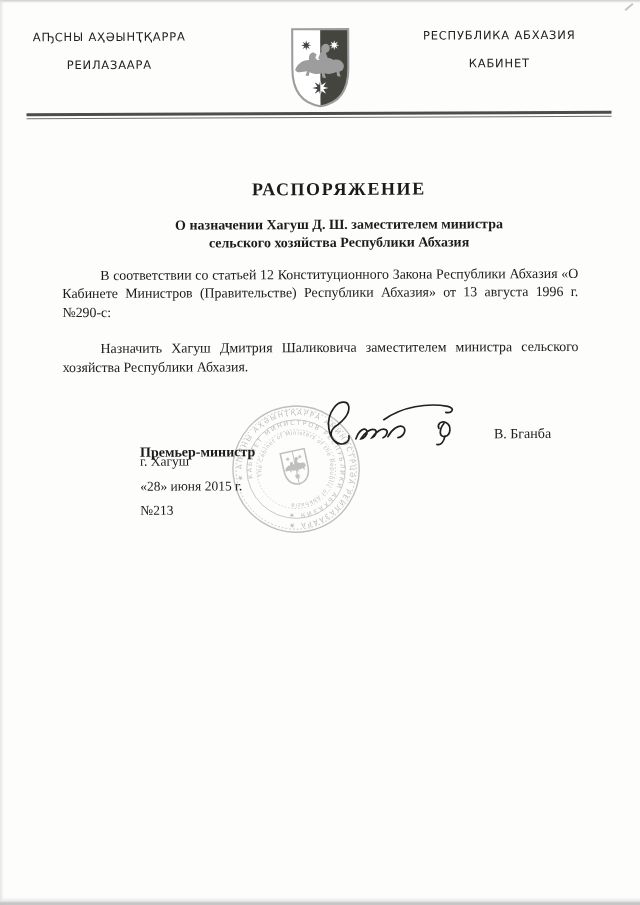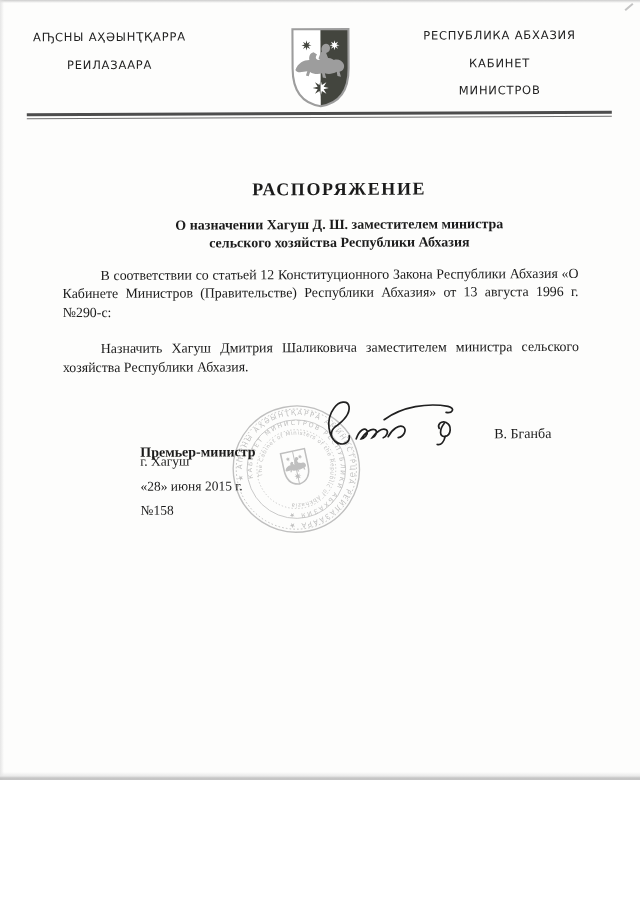--- a/index.html
+++ b/index.html
@@ -1,17 +1,17 @@
 <!DOCTYPE html>
 <html style="--ink: #1b1b1b; --paper: #fdfdfc; --rule: #4d4d4d; --stamp: #b0b0b0; --emblem_dark: #43453e; --emblem_mid: #9d9d9d;"><head>
 <meta charset="utf-8">
 <style>
   html,body { margin:0; padding:0; background:#ffffff; }
   .page {
-    position:relative; width:640px; height:780px; overflow:hidden;
+    position:relative; width:640px; height:905px; overflow:hidden;
     background:var(--paper,#fdfdfc); color:var(--ink,#1b1b1b);
   }
   .tilt { position:absolute; inset:0; transform:rotate(-0.25deg); transform-origin:50% 50%; }
 
   
   .edge-top { position:absolute; top:0; left:0; right:0; height:3px;
     background:linear-gradient(to bottom,#cccccc,rgba(255,255,255,0)); }
   .edge-left { position:absolute; top:0; bottom:0; left:0; width:4px;
     background:linear-gradient(to right,#e0e0e0,rgba(255,255,255,0)); opacity:.8; }
   .edge-bottom { position:absolute; bottom:0; left:0; right:0; height:8px;
@@ -119,21 +119,20 @@
           <use href="#horse" fill="var(--emblem_mid)"></use>
           <use href="#rider" fill="var(--emblem_mid)"></use>
         </g>
         <use href="#shield" fill="none" stroke="var(--emblem_mid)" stroke-width="3"></use>
       </svg>
     </div>
 
     <div class="lh-right">
       <div>РЕСПУБЛИКА АБХАЗИЯ</div>
       <div>КАБИНЕТ</div>
-      <div>МИНИСТРОВ</div>
     </div>
 
     <div class="rule">
       <div class="a"></div>
         <div class="b"></div>
     </div>
 
     <div class="title">РАСПОРЯЖЕНИЕ</div>
 
     <div class="subject">
@@ -143,21 +142,21 @@
 
     <div class="body-text">
       <p>В соответствии со статьей 12 Конституционного Закона Республики Абхазия «О Кабинете Министров (Правительстве) Республики Абхазия» от 13 августа 1996 г. №290-с:</p>
       <p>Назначить Хагуш Дмитрия Шаликовича заместителем министра сельского хозяйства Республики Абхазия.</p>
     </div>
 
     <div class="sig-post">Премьер-министр</div>
     <div class="sig-name">В. Бганба</div>
     <div class="line-item place">г. Хагуш</div>
     <div class="line-item dateln">«28» июня 2015 г.</div>
-    <div class="line-item number">№158</div>
+    <div class="line-item number">№213</div>
 
     <div class="stamp">
       <svg width="132" height="132" viewBox="0 0 134 134">
         <g transform="rotate(-12 67 67)">
           <circle cx="67" cy="67" r="64" fill="none" stroke="var(--stamp)" stroke-width="1.4"></circle>
           <circle cx="67" cy="67" r="61" fill="none" stroke="var(--stamp)" stroke-width=".9" stroke-dasharray="1.6 2.2"></circle>
           <text class="ring ring-outer"><textPath href="#ringA">★ АҦСНЫ АҲӘЫНҬҚАРРА АМИНИСТРЦӘА РЕИЛАЗААРА ★</textPath></text>
           <circle cx="67" cy="67" r="50" fill="none" stroke="var(--stamp)" stroke-width=".8"></circle>
           <text class="ring ring-middle"><textPath href="#ringB">КАБИНЕТ МИНИСТРОВ РЕСПУБЛИКИ АБХАЗИЯ ★</textPath></text>
           <circle cx="67" cy="67" r="40" fill="none" stroke="var(--stamp)" stroke-width=".7" stroke-dasharray="1.4 2"></circle>

